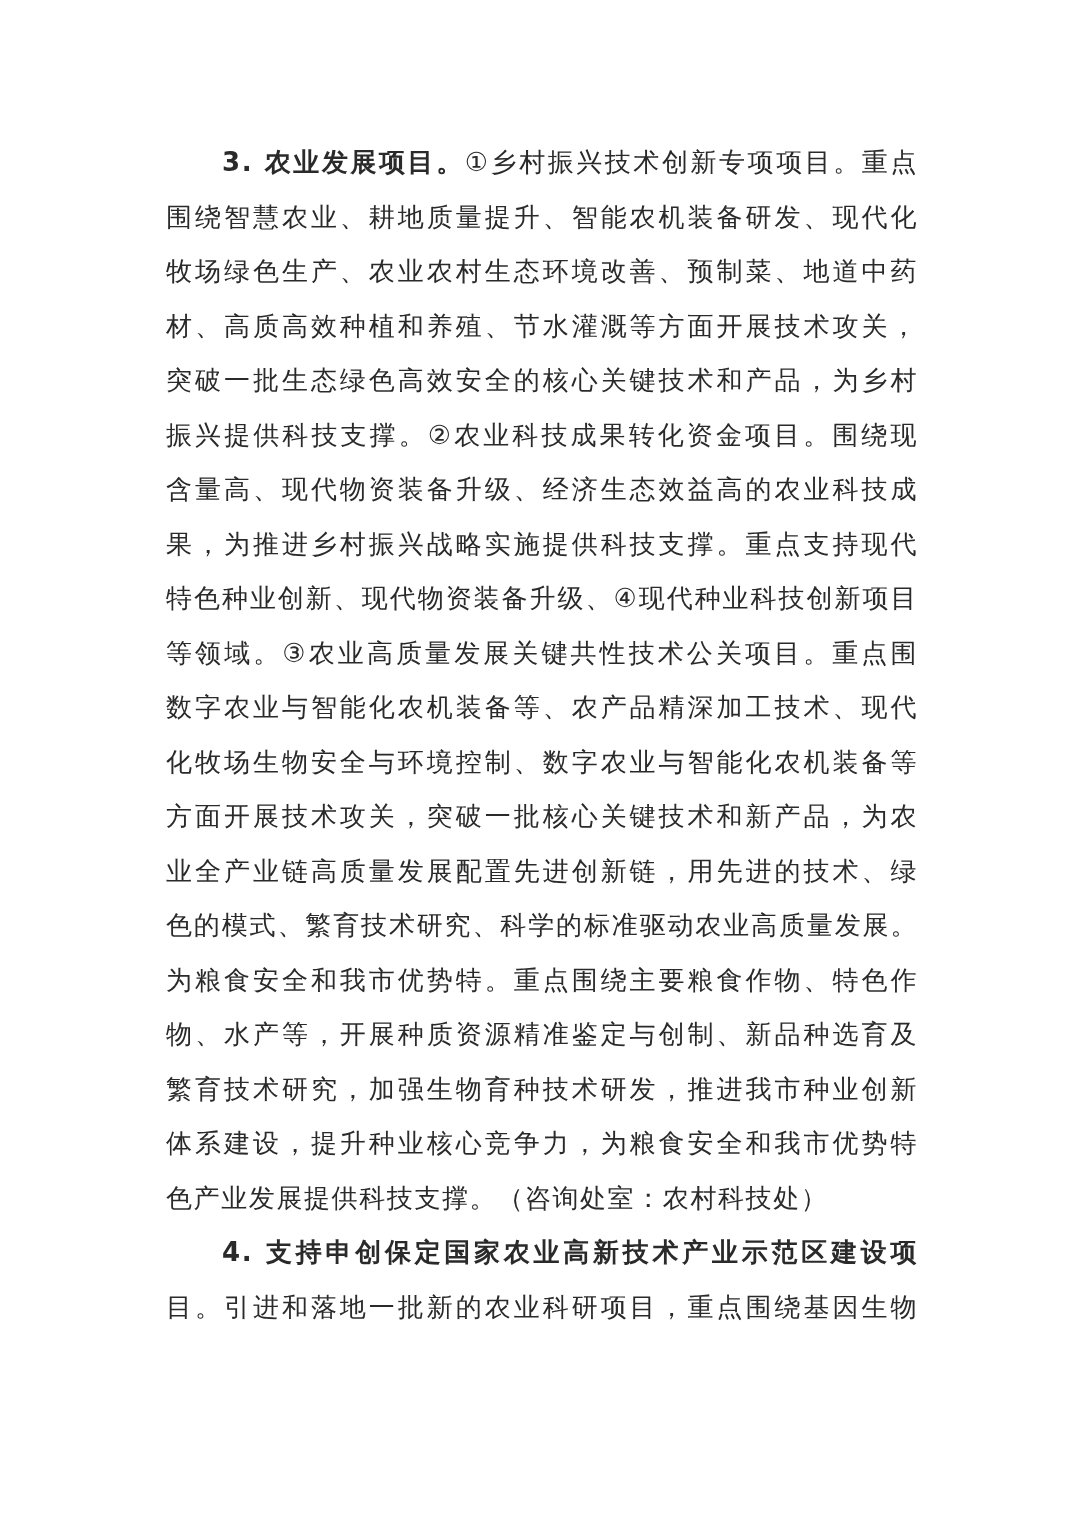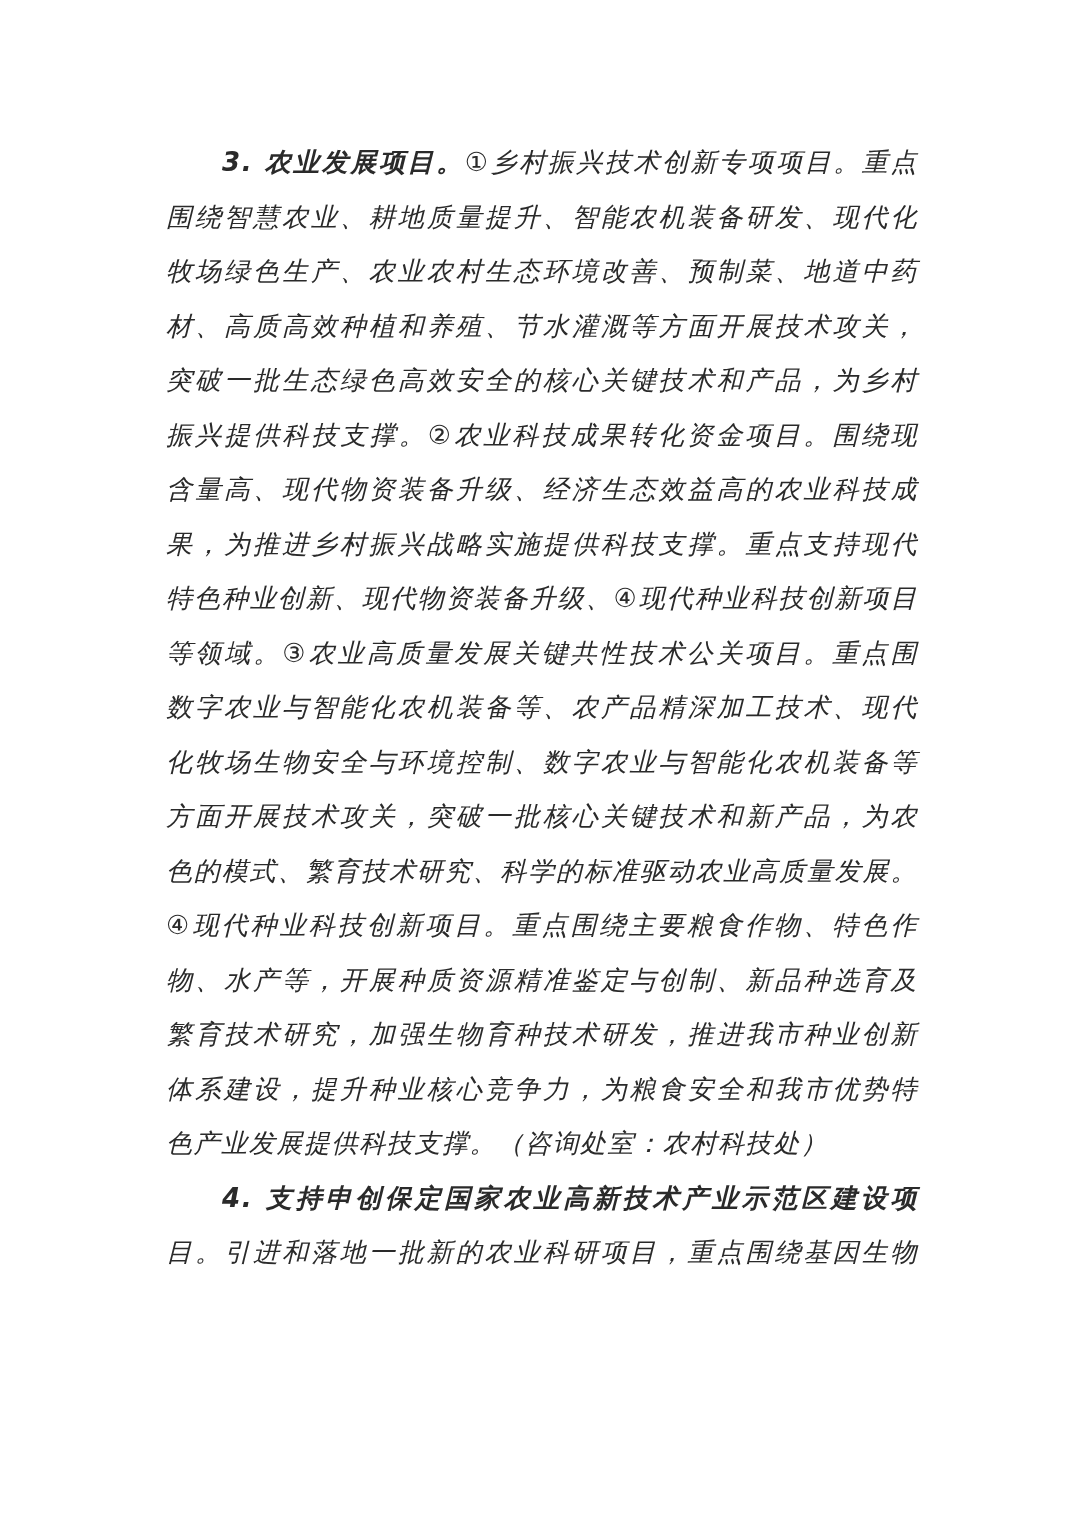--- a/index.html
+++ b/index.html
@@ -10,21 +10,20 @@
     .text-block {
       position: absolute;
       left: 166px;
       top: 135px;
       width: 752px;
       font-family: "DejaVu Sans", "Liberation Sans", sans-serif;
       font-size: 26px;
       line-height: 54.5px;
       color: #2a2a2a;
       letter-spacing: 1.6px;
-      font-style: italic;
     }
     .line {
       display: block;
       white-space: nowrap;
       height: 54.5px;
       text-align: justify;
       text-align-last: justify;
     }
     .line.last { text-align-last: left; }
     .line.indent { padding-left: 56px; }
@@ -42,22 +41,23 @@
     <span class="line">材、高质高效种植和养殖、节水灌溉等方面开展技术攻关，</span>
     <span class="line">突破一批生态绿色高效安全的核心关键技术和产品，为乡村</span>
     <span class="line">振兴提供科技支撑。②农业科技成果转化资金项目。围绕现</span>
     <span class="line">含量高、现代物资装备升级、经济生态效益高的农业科技成</span>
     <span class="line">果，为推进乡村振兴战略实施提供科技支撑。重点支持现代</span>
     <span class="line">特色种业创新、现代物资装备升级、④现代种业科技创新项目</span>
     <span class="line">等领域。③农业高质量发展关键共性技术公关项目。重点围</span>
     <span class="line">数字农业与智能化农机装备等、农产品精深加工技术、现代</span>
     <span class="line">化牧场生物安全与环境控制、数字农业与智能化农机装备等</span>
     <span class="line">方面开展技术攻关，突破一批核心关键技术和新产品，为农</span>
+    <span class="line">业全产业链高质量发展配置先进创新链，用先进的技术、绿</span>
     <span class="line">色的模式、繁育技术研究、科学的标准驱动农业高质量发展。</span>
-    <span class="line">④现代种业科技创新项目。重点围绕主要粮食作物、特色作</span>
+    <span class="line">为粮食安全和我市优势特。重点围绕主要粮食作物、特色作</span>
     <span class="line">物、水产等，开展种质资源精准鉴定与创制、新品种选育及</span>
     <span class="line">繁育技术研究，加强生物育种技术研发，推进我市种业创新</span>
     <span class="line">体系建设，提升种业核心竞争力，为粮食安全和我市优势特</span>
     <span class="line last">色产业发展提供科技支撑。（咨询处室：农村科技处）</span>
 
     <span class="line indent"><span class="head">4. 支持申创保定国家农业高新技术产业示范区建设项</span></span>
     <span class="line">目。引进和落地一批新的农业科研项目，重点围绕基因生物</span>
 
   </div>
 </div>

